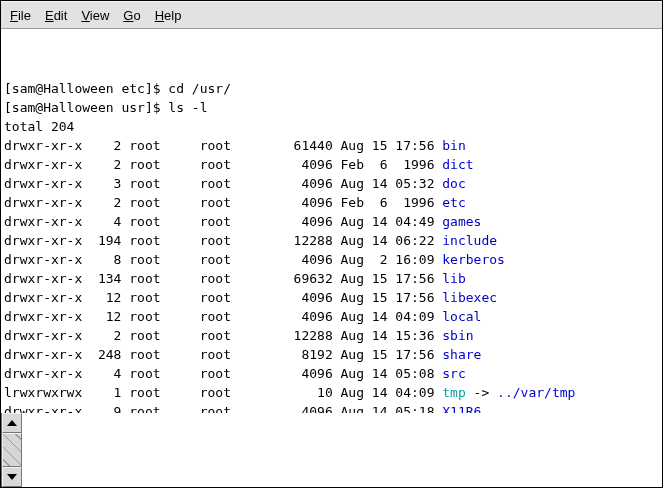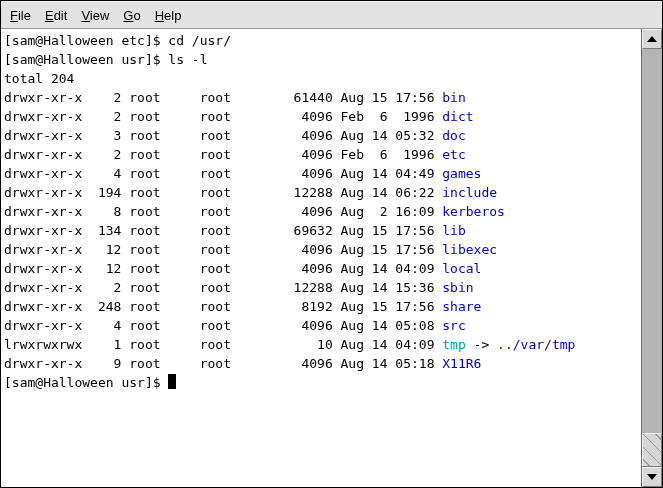--- a/index.html
+++ b/index.html
@@ -4,38 +4,39 @@
 <style>
   html,body{margin:0;padding:0;background:#888;}
   *{box-sizing:border-box;}
   .window{
     width:663px;height:488px;
     border:1px solid #000;
     background:#fff;
     display:flex;flex-direction:column;
     font-family:"Liberation Sans",sans-serif;
     overflow:hidden;
+    gap:48px;
   }
   .menubar{
     height:28px;flex:0 0 28px;
     background:#e2e2e2;
     border-bottom:1px solid #9a9a9a;
     border-top:1px solid #f4f4f4;
     display:flex;align-items:center;
     padding-left:2px;
   }
   .menu-item{
     font-size:13px;color:#000;
     padding:5px 7px;
     cursor:default;
     white-space:nowrap;
   }
   .menu-item .mn{text-decoration:underline;}
   .content{
-    flex:1;display:flex;flex-direction:row;min-height:0;
+    flex:1;display:flex;flex-direction:column;min-height:0;
   }
   .terminal{
     flex:1;background:#fff;color:#000;
     font-family:"DejaVu Sans Mono","Liberation Mono",monospace;
     font-size:13px;line-height:19px;
     padding:2px 0 0 3px;
     white-space:pre;
     overflow:hidden;
   }
   .term-line{height:19px;white-space:pre;}

